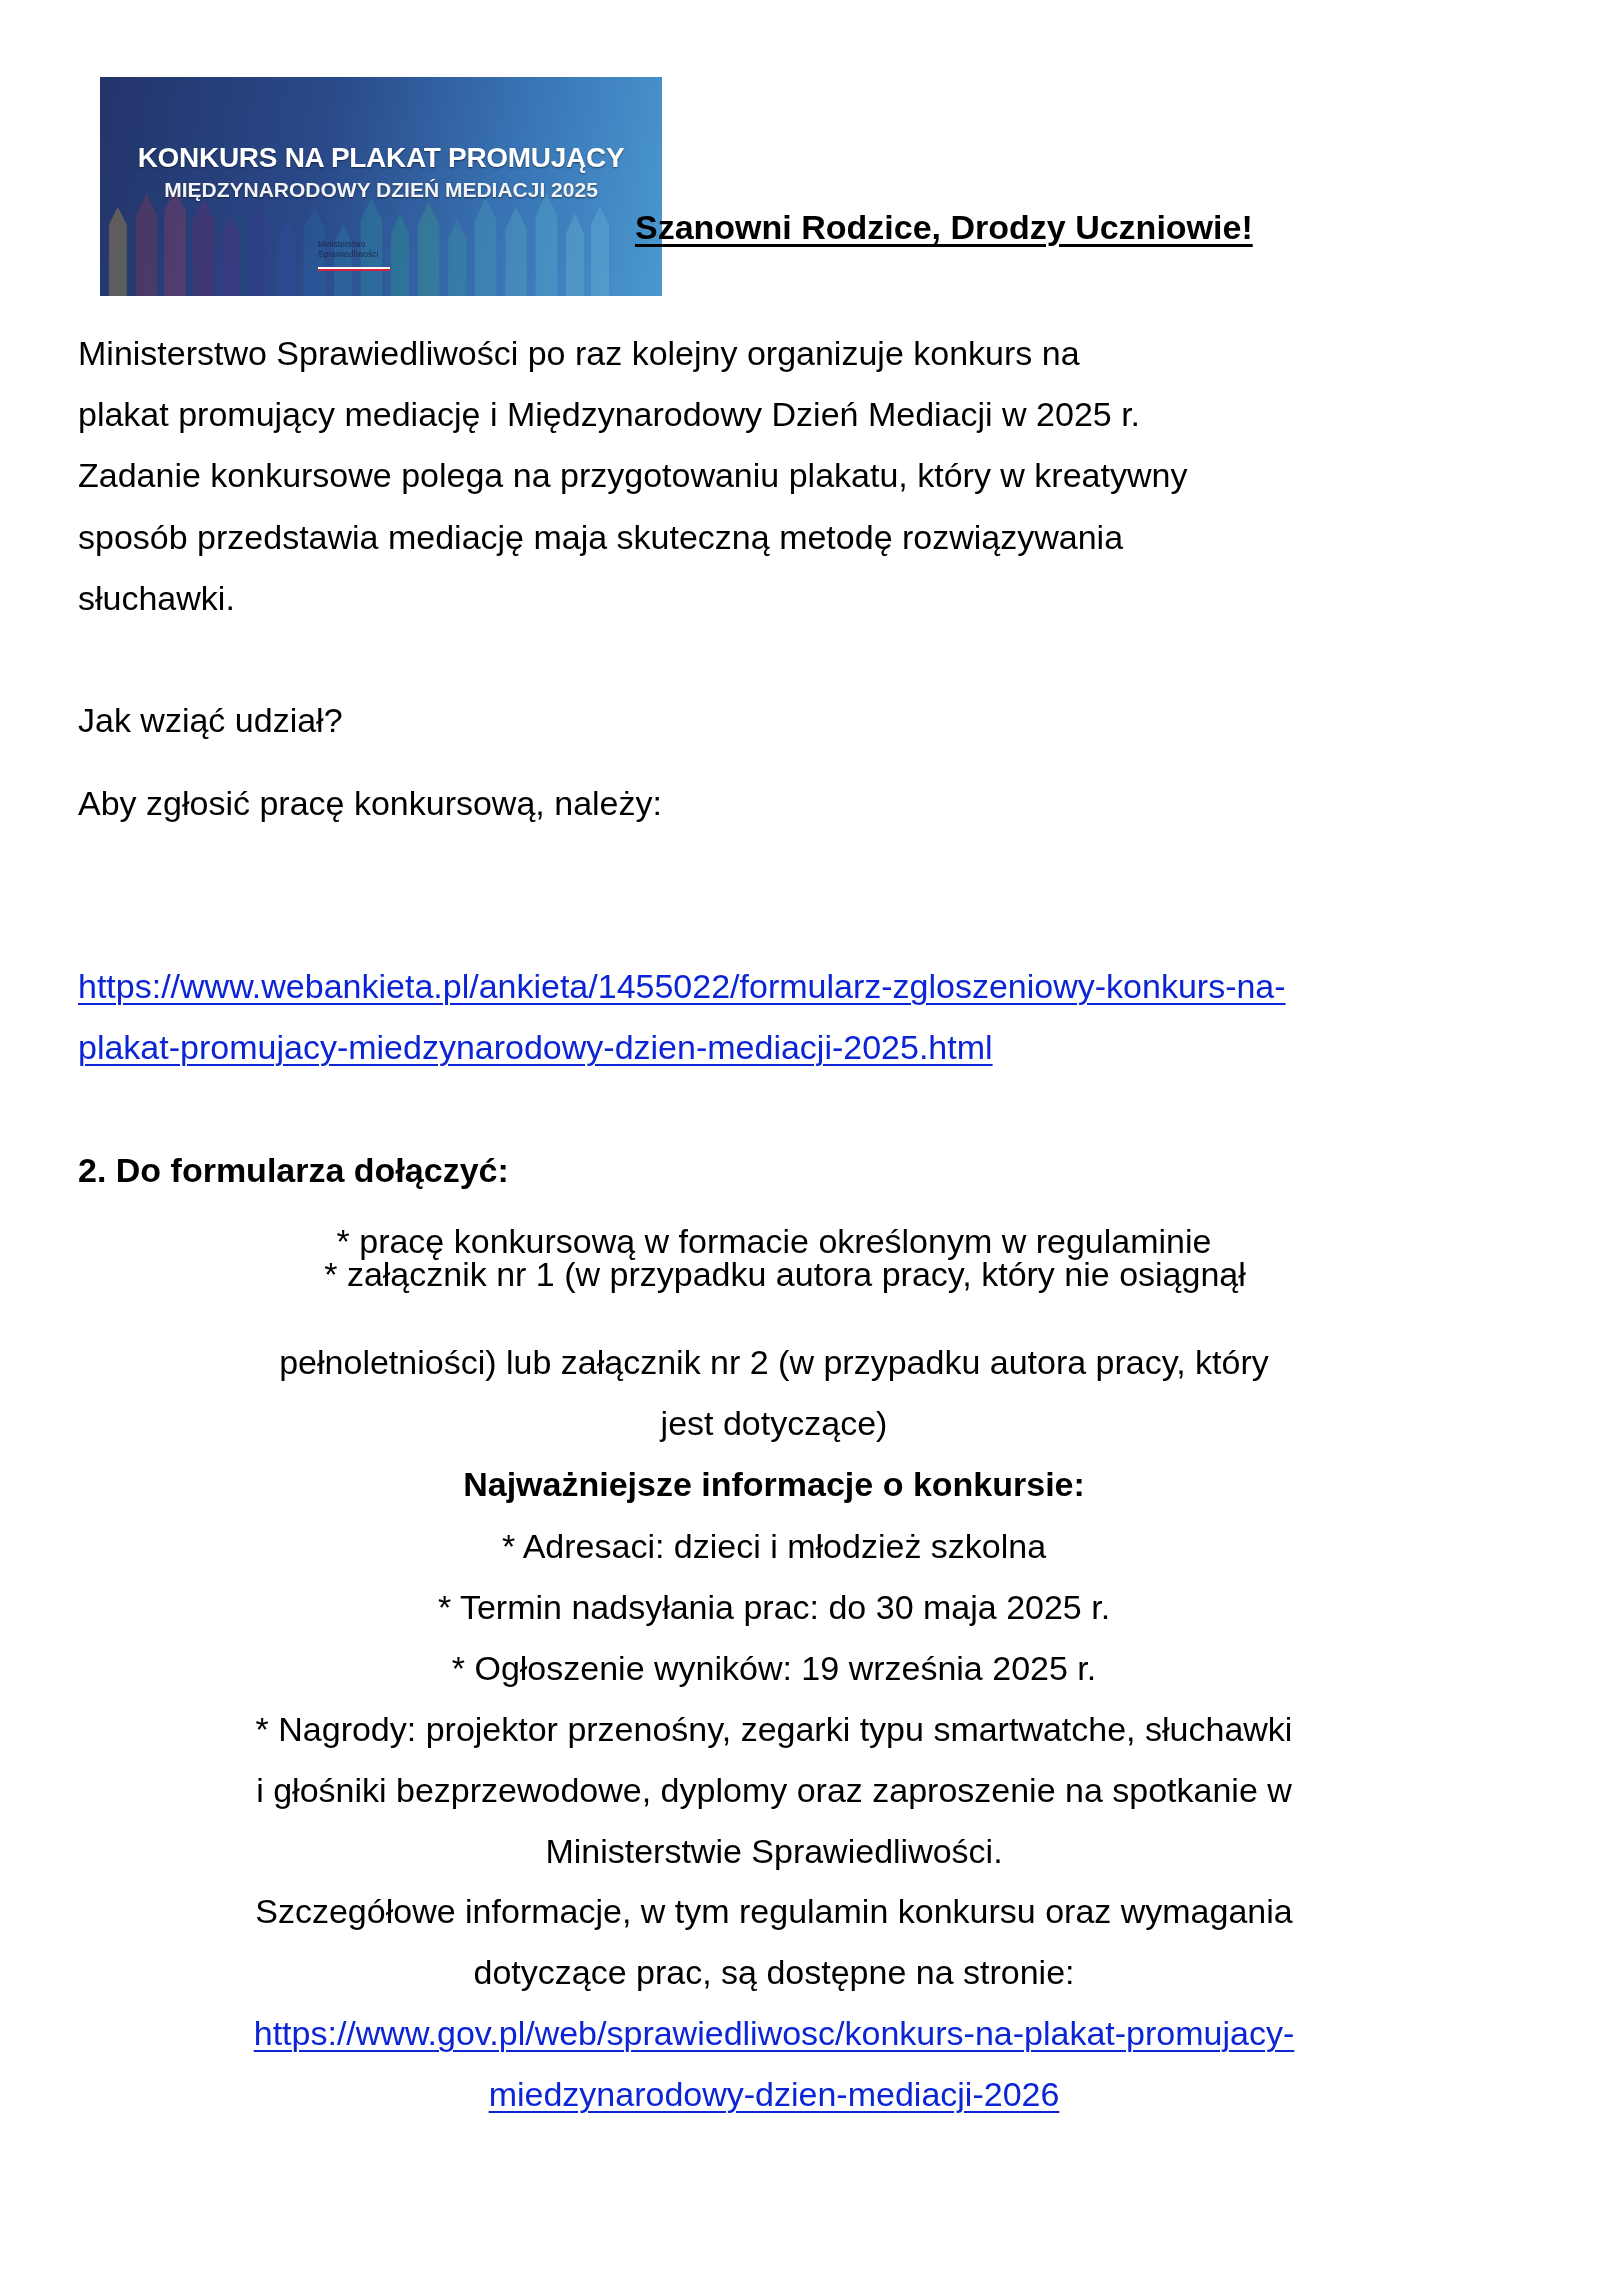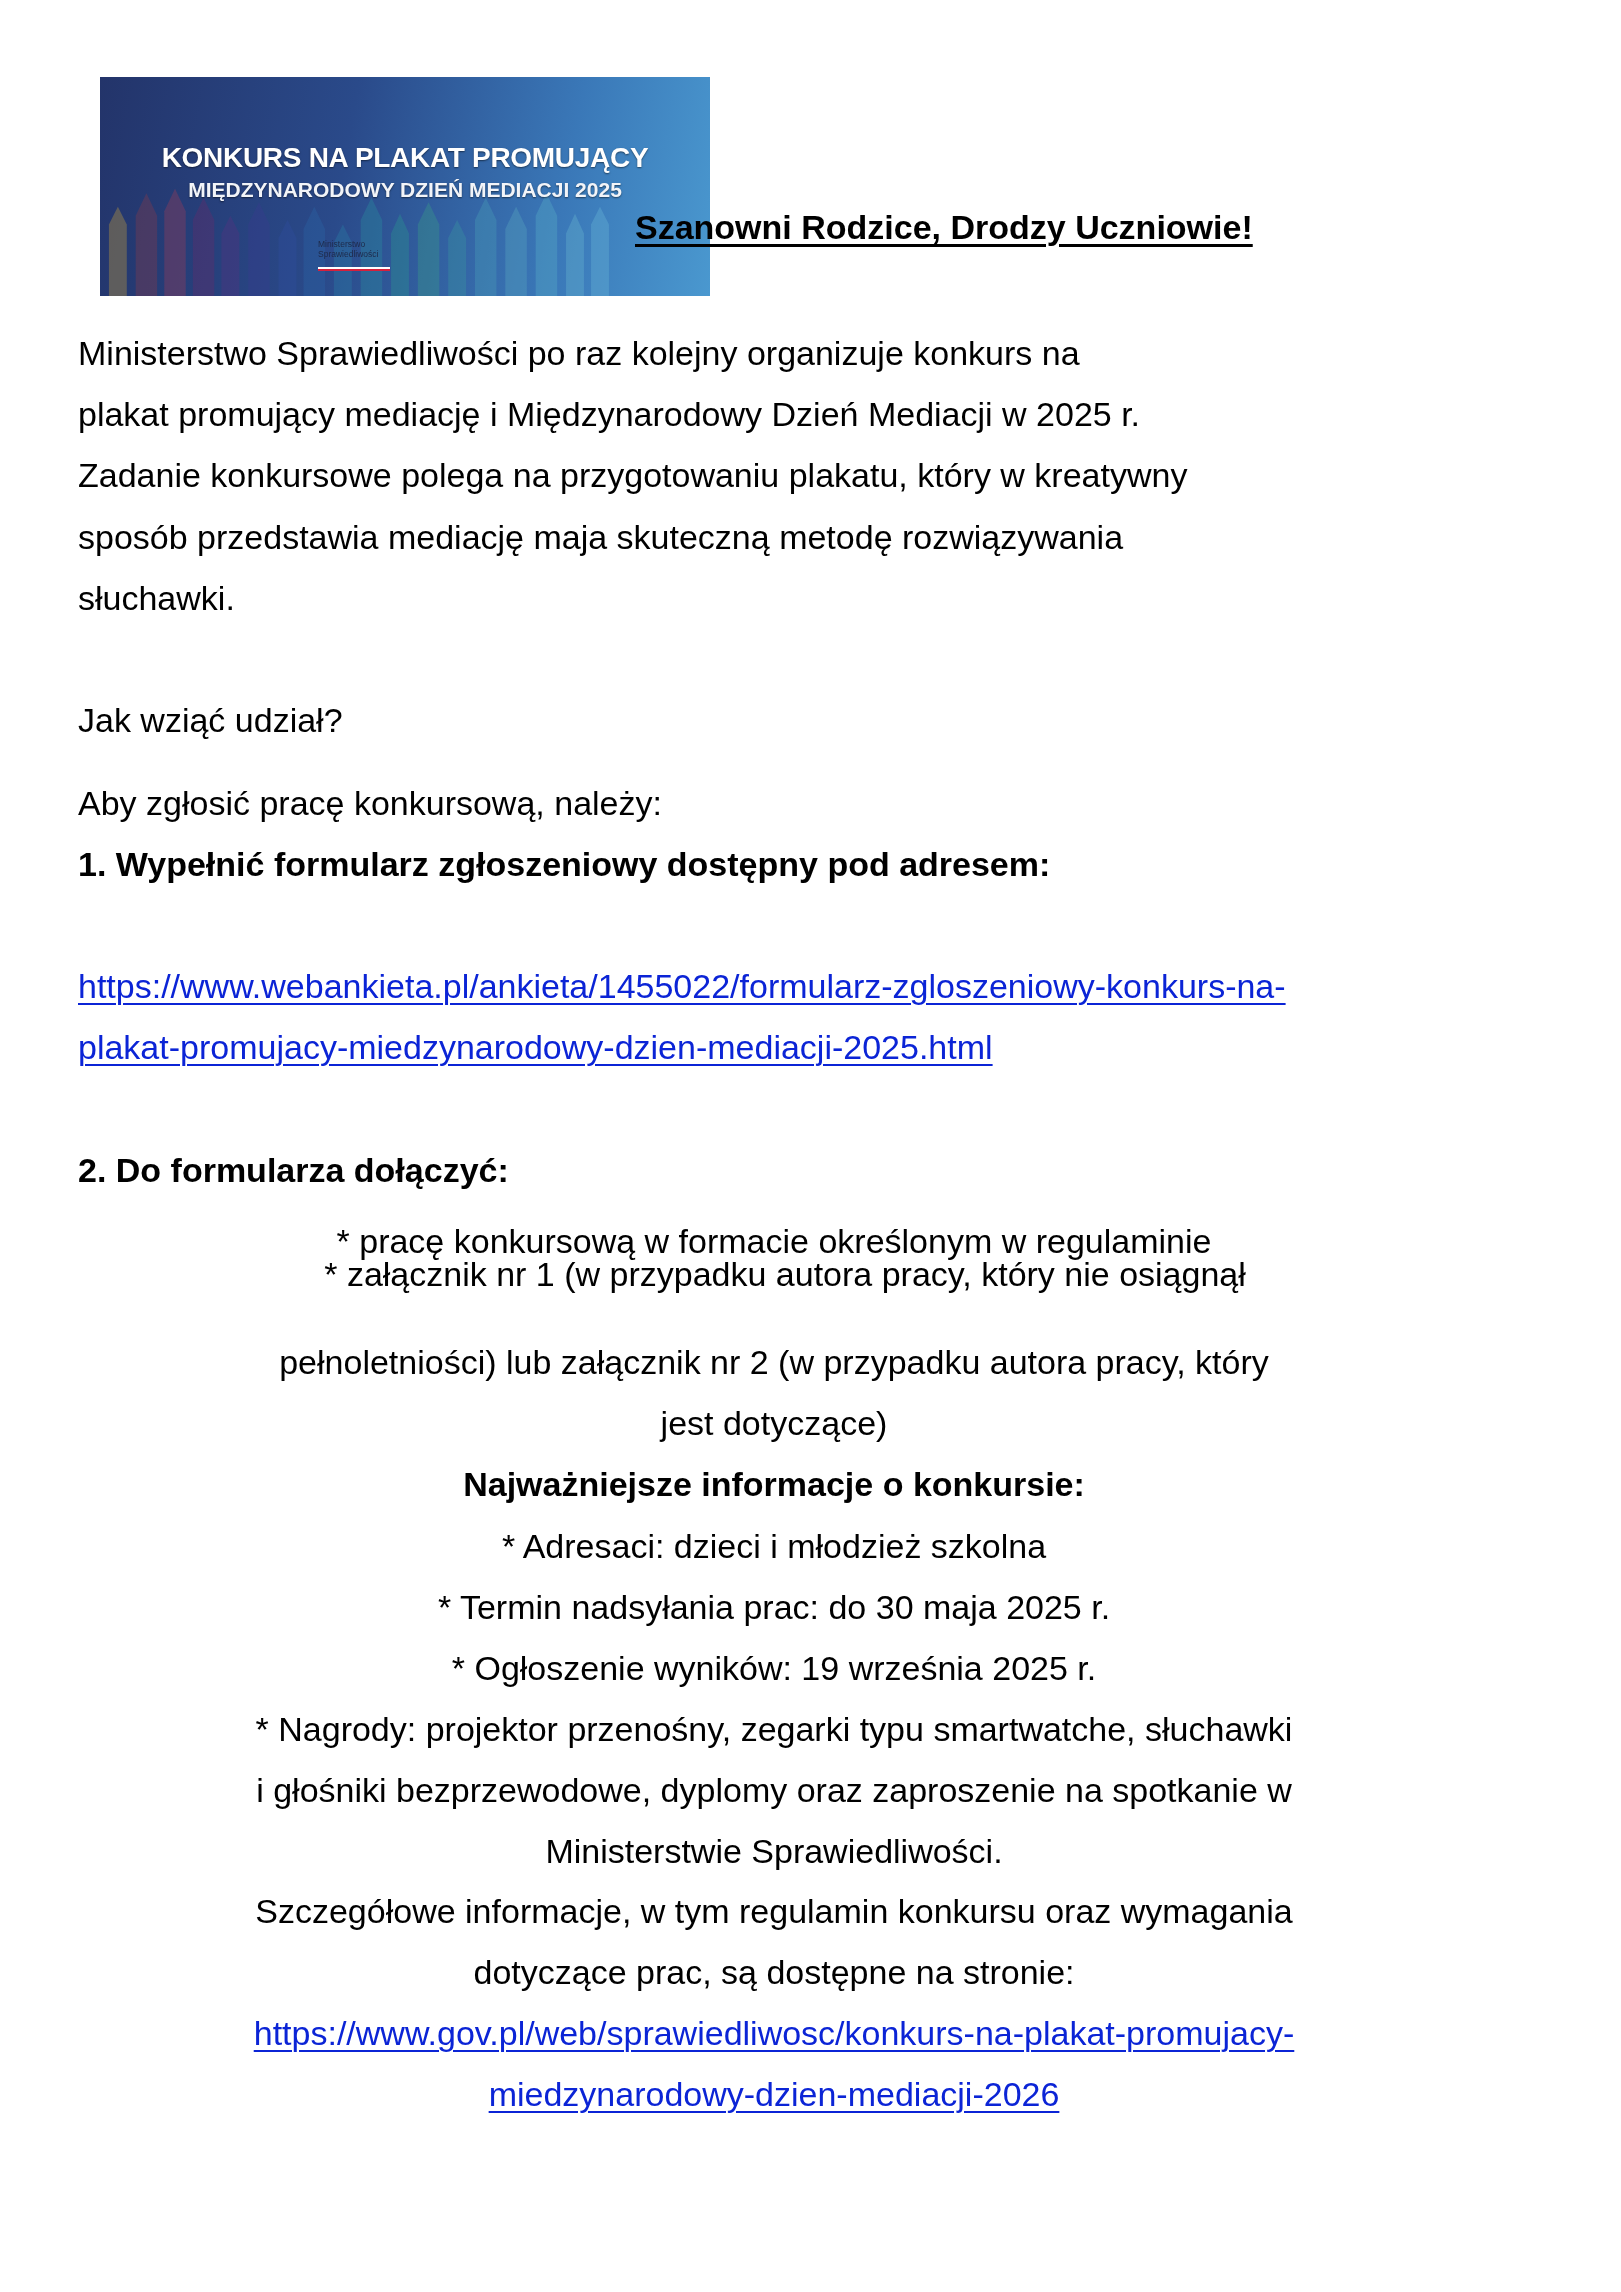--- a/index.html
+++ b/index.html
@@ -1,21 +1,21 @@
 <!DOCTYPE html>
 <html style="font-size:14.3px"><head>
 <meta charset="utf-8">
 <style>
   html, body { margin:0; padding:0; background:#ffffff; }
   body { width:1622px; height:2293px; position:relative; overflow:hidden;
          font-family:"Liberation Sans", sans-serif; color:#000; }
   .page { position:absolute; left:0; top:0; width:1622px; height:2293px; }
 
   
-  .banner { position:absolute; left:100px; top:77px; width:610px; height:219px;
+  .banner { position:absolute; left:100px; top:77px; width:562px; height:219px;
     background: linear-gradient(100deg, #23346a 0%, #2a4a8a 40%, #3a78b8 75%, #4a98cf 100%);
     overflow:hidden; }
   .pencils { position:absolute; left:0; right:0; bottom:0; height:125px; opacity:.35; }
   .banner-title { position:absolute; left:0; right:0; top:65px; text-align:center;
     color:#fff; font-weight:bold; font-size:28px; letter-spacing:-0.3px;
     text-shadow:0 0.9px 1.8px rgba(0,0,0,.5); white-space:nowrap; }
   .banner-sub { position:absolute; left:0; right:0; top:101px; text-align:center;
     color:#f2f4f8; font-weight:bold; font-size:21px; white-space:nowrap;
     text-shadow:0 0.9px 1.8px rgba(0,0,0,.5); }
   .ministry { position:absolute; left:218px; top:163px; color:#1e2a4a; font-size:8.5px; line-height:9.9px; }
@@ -70,21 +70,20 @@
   <div class="greeting">Szanowni Rodzice, Drodzy Uczniowie!</div>
 
   <div class="line" style="top:333px">Ministerstwo Sprawiedliwości po raz kolejny organizuje konkurs na</div>
   <div class="line" style="top:394px">plakat promujący mediację i Międzynarodowy Dzień Mediacji w 2025 r.</div>
   <div class="line" style="top:455px">Zadanie konkursowe polega na przygotowaniu plakatu, który w kreatywny</div>
   <div class="line" style="top:517px">sposób przedstawia mediację maja skuteczną metodę rozwiązywania</div>
   <div class="line" style="top:578px">słuchawki.</div>
 
   <div class="line" style="top:700px">Jak wziąć udział?</div>
   <div class="line" style="top:783px">Aby zgłosić pracę konkursową, należy:</div>
-  <div class="line bold" style="top:844px">1. Wypełnić formularz zgłoszeniowy dostępny pod adresem:</div>
 
   <a class="line link" style="top:966px">https://www.webankieta.pl/ankieta/1455022/formularz-zgloszeniowy-konkurs-na-</a>
   <a class="line link" style="top:1027px">plakat-promujacy-miedzynarodowy-dzien-mediacji-2025.html</a>
 
   <div class="line bold" style="top:1150px">2. Do formularza dołączyć:</div>
 
   <div class="center" style="top:1221px">* pracę konkursową w formacie określonym w regulaminie</div>
   <div class="center" style="top:1254px; padding-left:22px; box-sizing:border-box">* załącznik nr 1 (w przypadku autora pracy, który nie osiągnął</div>
   <div class="center" style="top:1342px">pełnoletniości) lub załącznik nr 2 (w przypadku autora pracy, który</div>
   <div class="center" style="top:1403px">jest dotyczące)</div>

